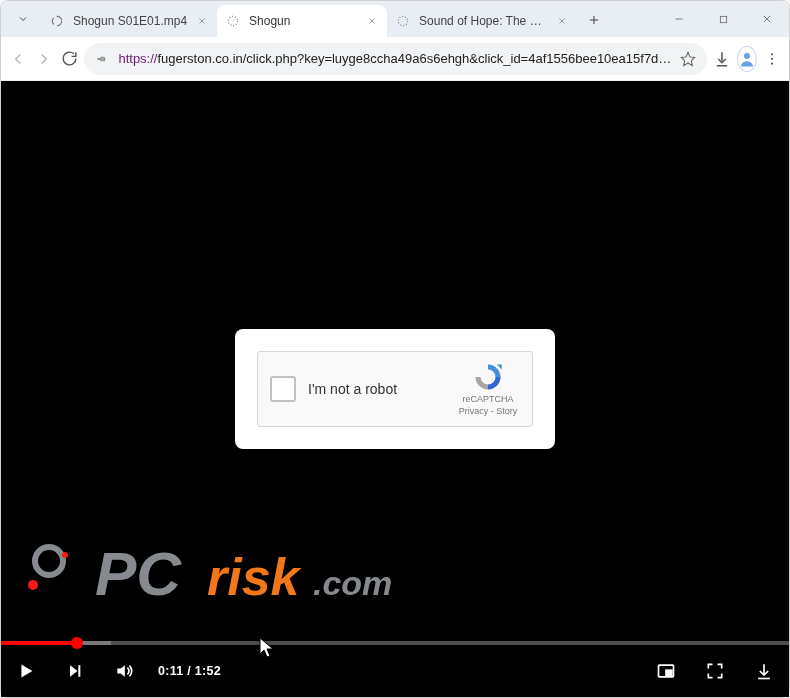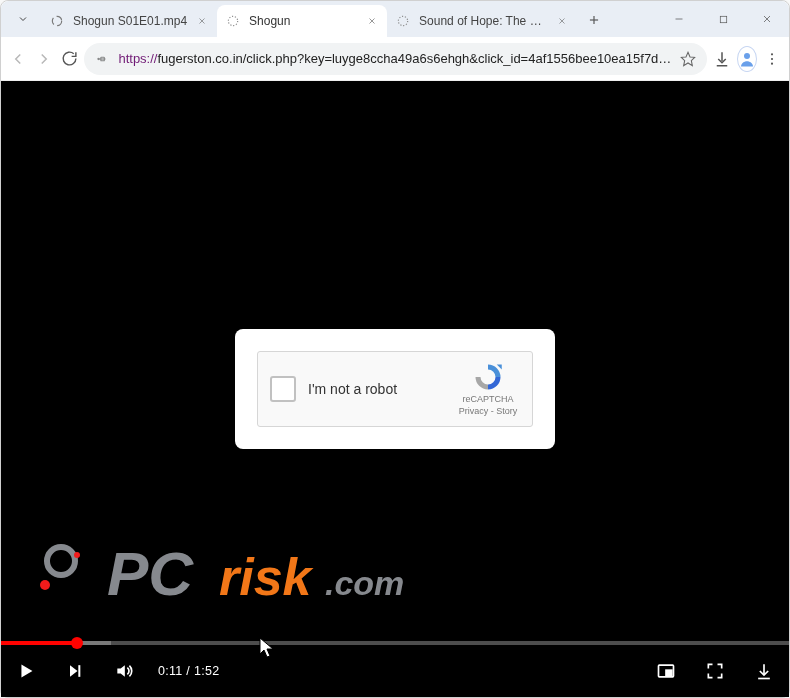--- a/index.html
+++ b/index.html
@@ -143,21 +143,21 @@
 }
 .captcha-check {
   width: 26px; height: 26px; border: 2px solid #c1c1c1; border-radius: 3px; background: #fff;
 }
 .captcha-label { font-size: 14px; color: #333; margin-left: 12px; flex: 1; }
 .captcha-brand { width: 64px; display: flex; flex-direction: column; align-items: center; font-size: 9px; color: #777; gap: 2px; }
 .captcha-brand svg { width: 30px; height: 30px; }
 
 .watermark {
   position: absolute;
-  left: 28px;
+  left: 16px;
   bottom: 68px;
   opacity: .95;
   pointer-events: none;
 }
 
 
 .player-bar {
   position: absolute;
   left: 0; right: 0; bottom: 0;
   height: 56px;
@@ -184,20 +184,21 @@
   background: rgba(255,255,255,.25);
 }
 .player-controls {
   flex: 1;
   display: flex;
   align-items: center;
   padding: 0 10px;
   gap: 19px;
   color: #fff;
   font-size: 12.5px;
+  font-weight: bold;
 }
 .pc-btn {
   width: 30px; height: 30px; display: flex; align-items: center; justify-content: center; color: #fff;
 }
 .pc-spacer { flex: 1; }
 .time { letter-spacing: .3px; }
 .cursor-arrow {
   position: absolute;
   left: 258px;
   top: 556px;

